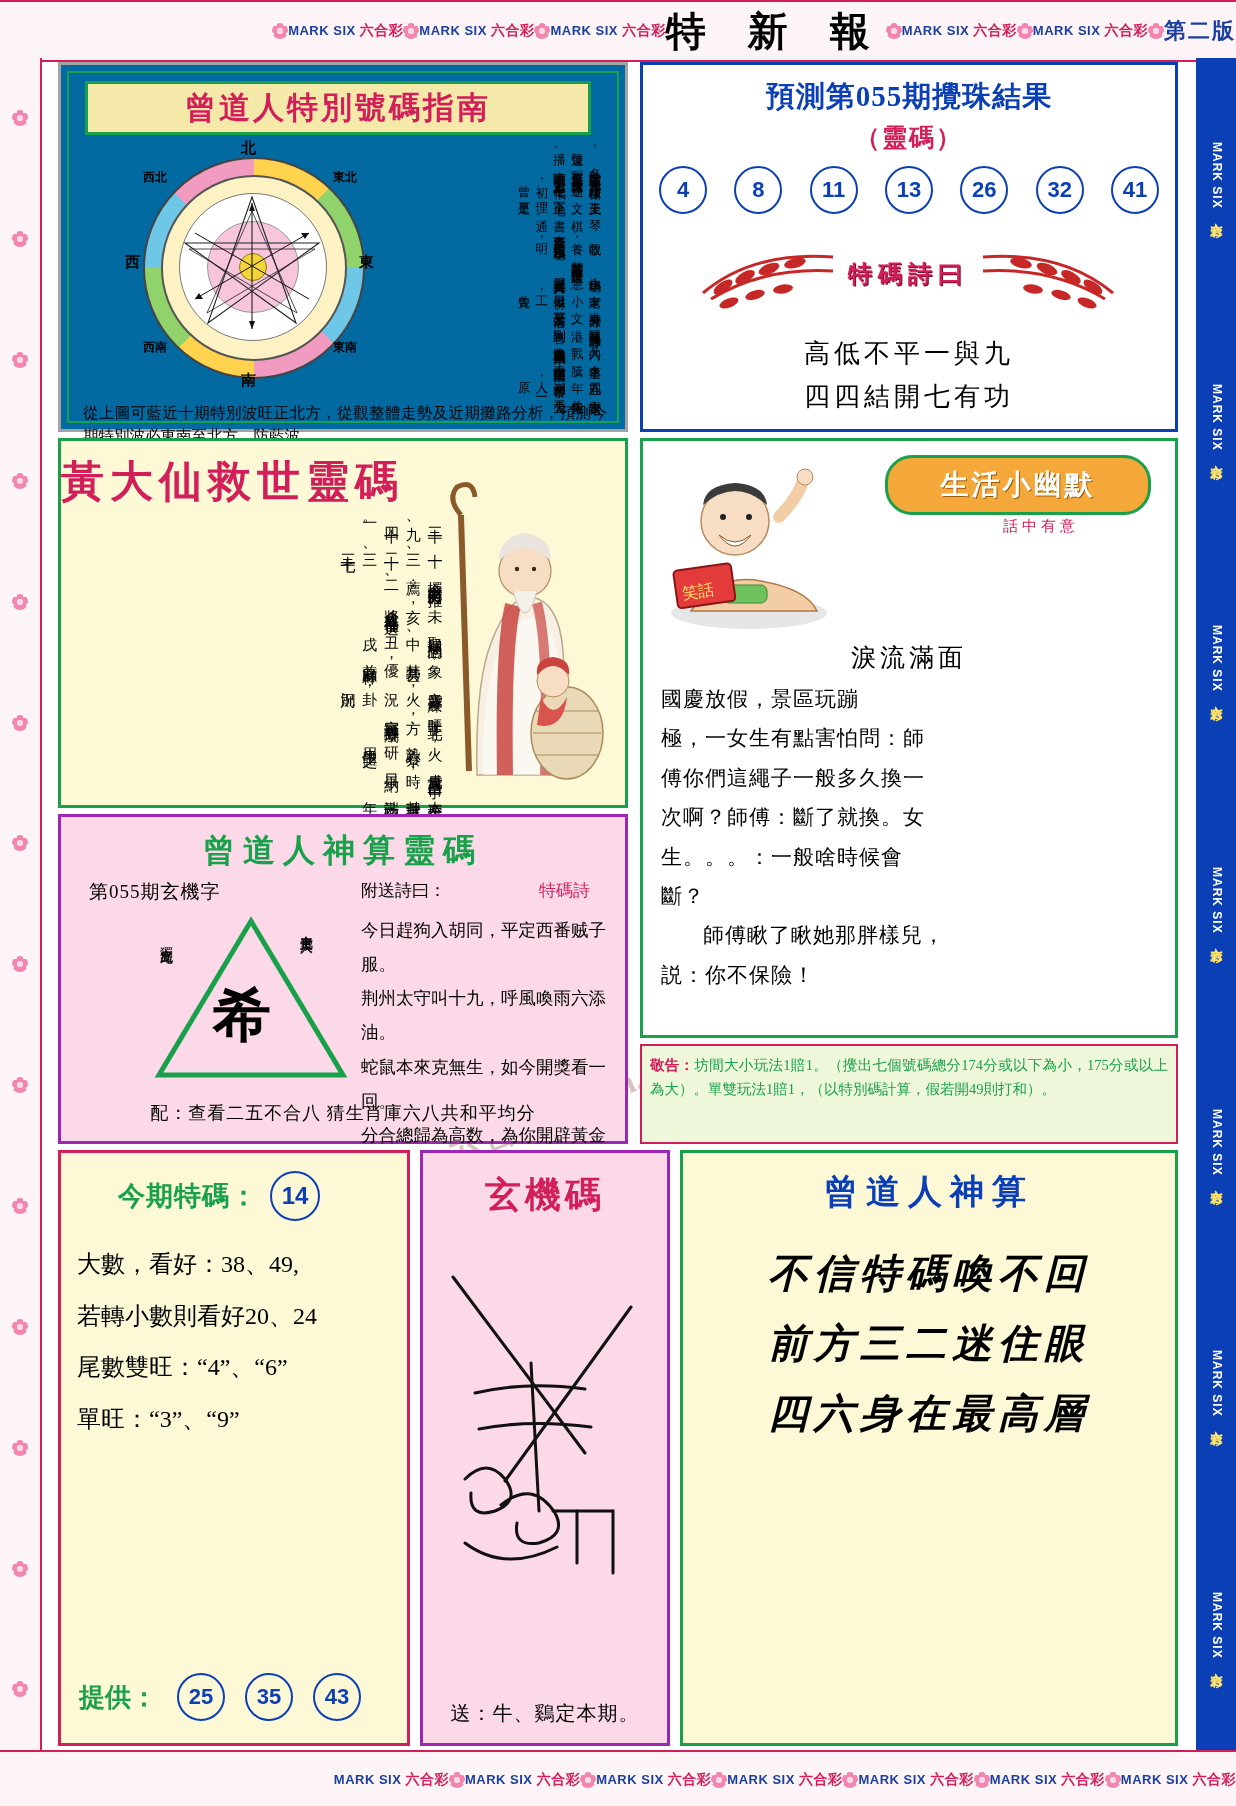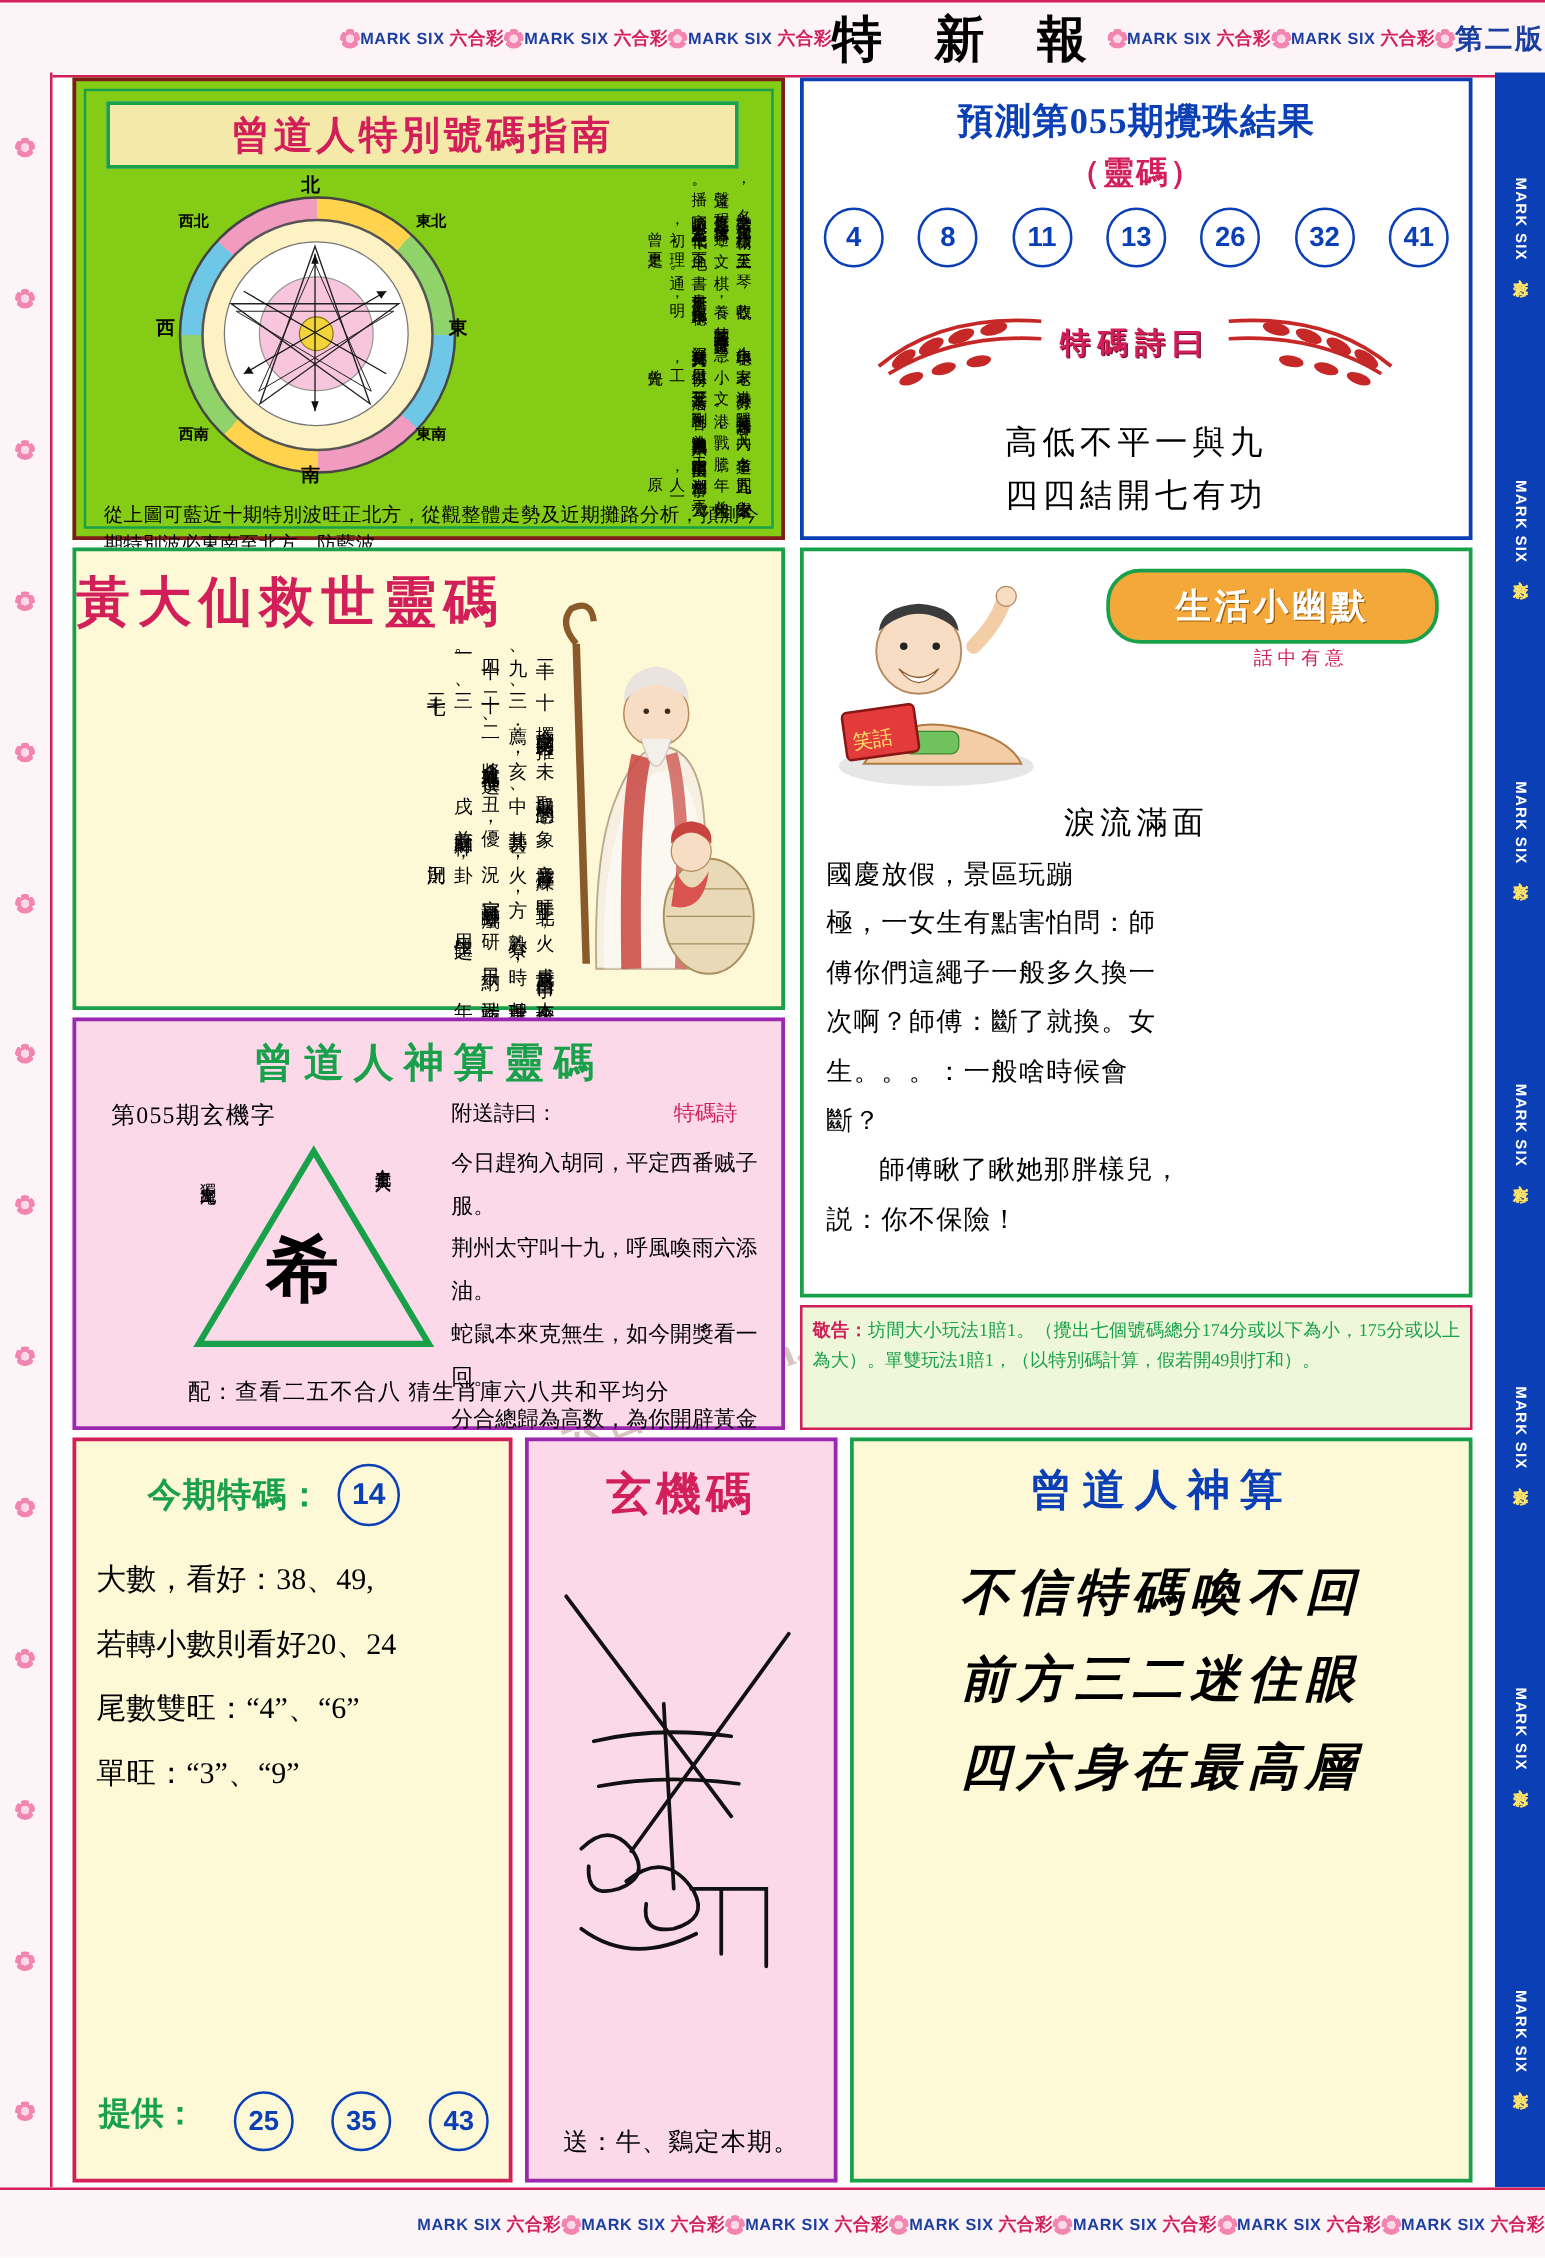--- a/index.html
+++ b/index.html
@@ -65,21 +65,21 @@
     font-family:"Liberation Sans","DejaVu Sans",sans-serif;white-space:nowrap;
   }
   .side.right .vtxt .cn{color:#ffe46a;}
 
   
   .box{position:absolute;box-sizing:border-box;}
 
   
   #box-guide{
     left:58px;top:62px;width:570px;height:370px;
-    background:#84cc16;border:3px solid #7f1d1d;
+    background:#0369a1;border:3px solid #a3a3a3;
   }
   #box-guide .inner{position:absolute;inset:6px;border:2px solid #18a04a;}
   .guide-title{
     position:absolute;left:24px;top:16px;width:500px;height:48px;
     background:#f4e9a8;border:3px solid #18a04a;
     display:flex;align-items:center;justify-content:center;
   }
   .guide-title span{
     font-size:31px;font-weight:bold;color:#d21f5a;letter-spacing:3px;
   }
@@ -285,21 +285,21 @@
     width:46px;height:46px;border-radius:50%;border:2px solid #0b3fb5;color:#0b3fb5;
     display:flex;align-items:center;justify-content:center;font-size:24px;font-weight:bold;
     font-family:"Liberation Sans","DejaVu Sans",sans-serif;
   }
   .tema-lines{
     position:absolute;left:16px;right:14px;top:86px;
     font-size:24px;line-height:2.15;color:#000;
   }
   .tema-lines p{margin:0;}
   .tema-provide{
-    position:absolute;left:18px;bottom:22px;display:flex;gap:30px;
+    position:absolute;left:18px;bottom:22px;display:flex;align-items:center;gap:20px;
   }
   .tema-provide .lbl{font-size:26px;font-weight:bold;color:#18a04a;}
   .tema-provide .num{
     width:44px;height:44px;border-radius:50%;border:2px solid #0b3fb5;color:#0b3fb5;
     display:flex;align-items:center;justify-content:center;font-size:22px;font-weight:bold;
     font-family:"Liberation Sans","DejaVu Sans",sans-serif;
   }
 
   
   #box-xuanji{

